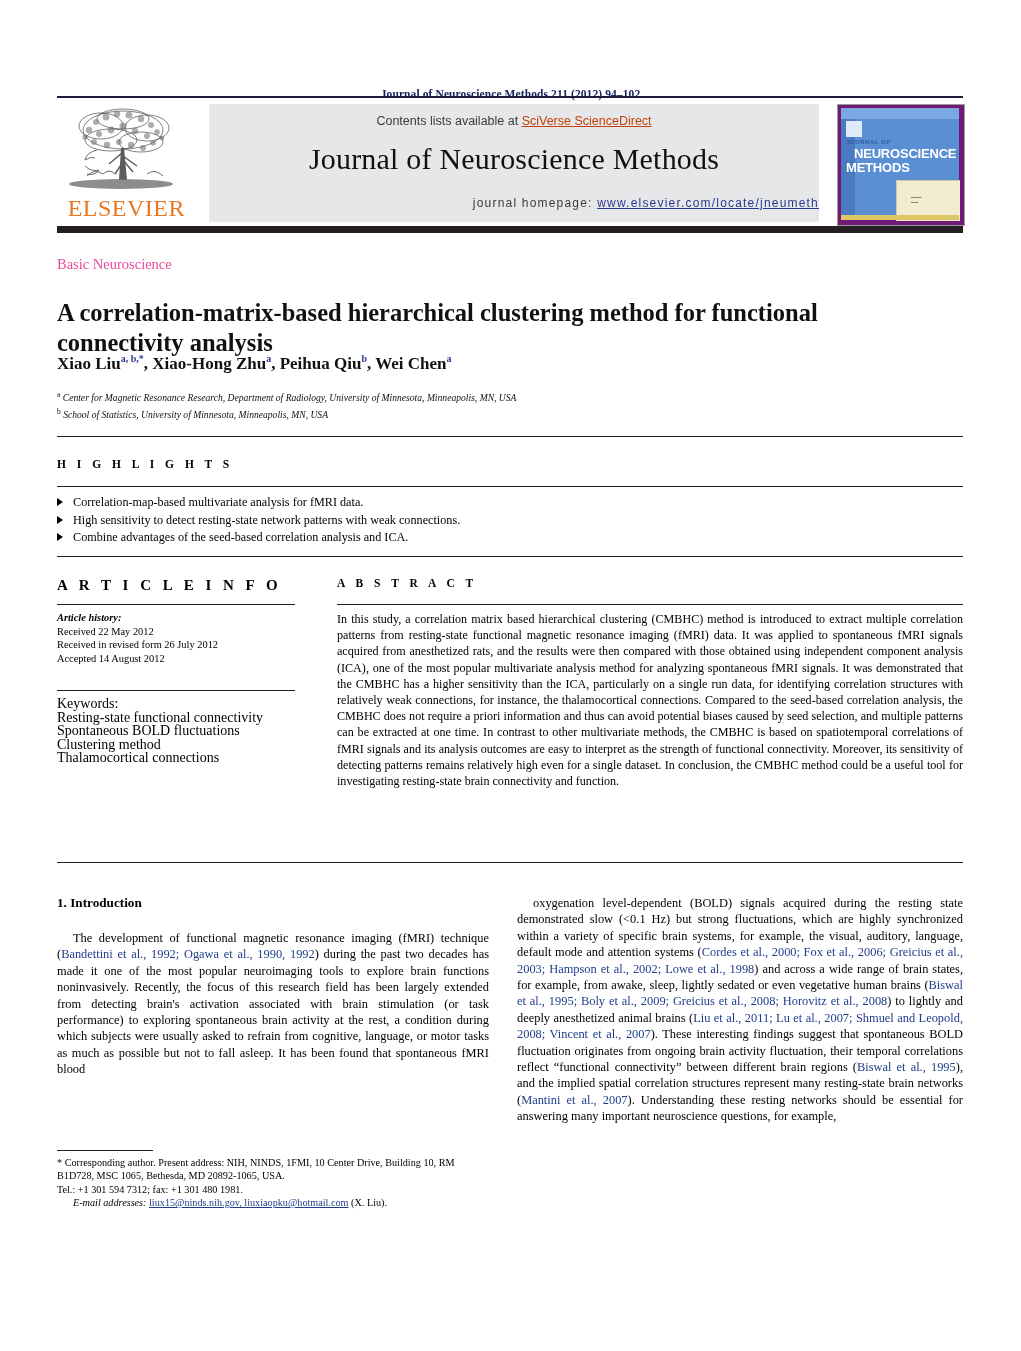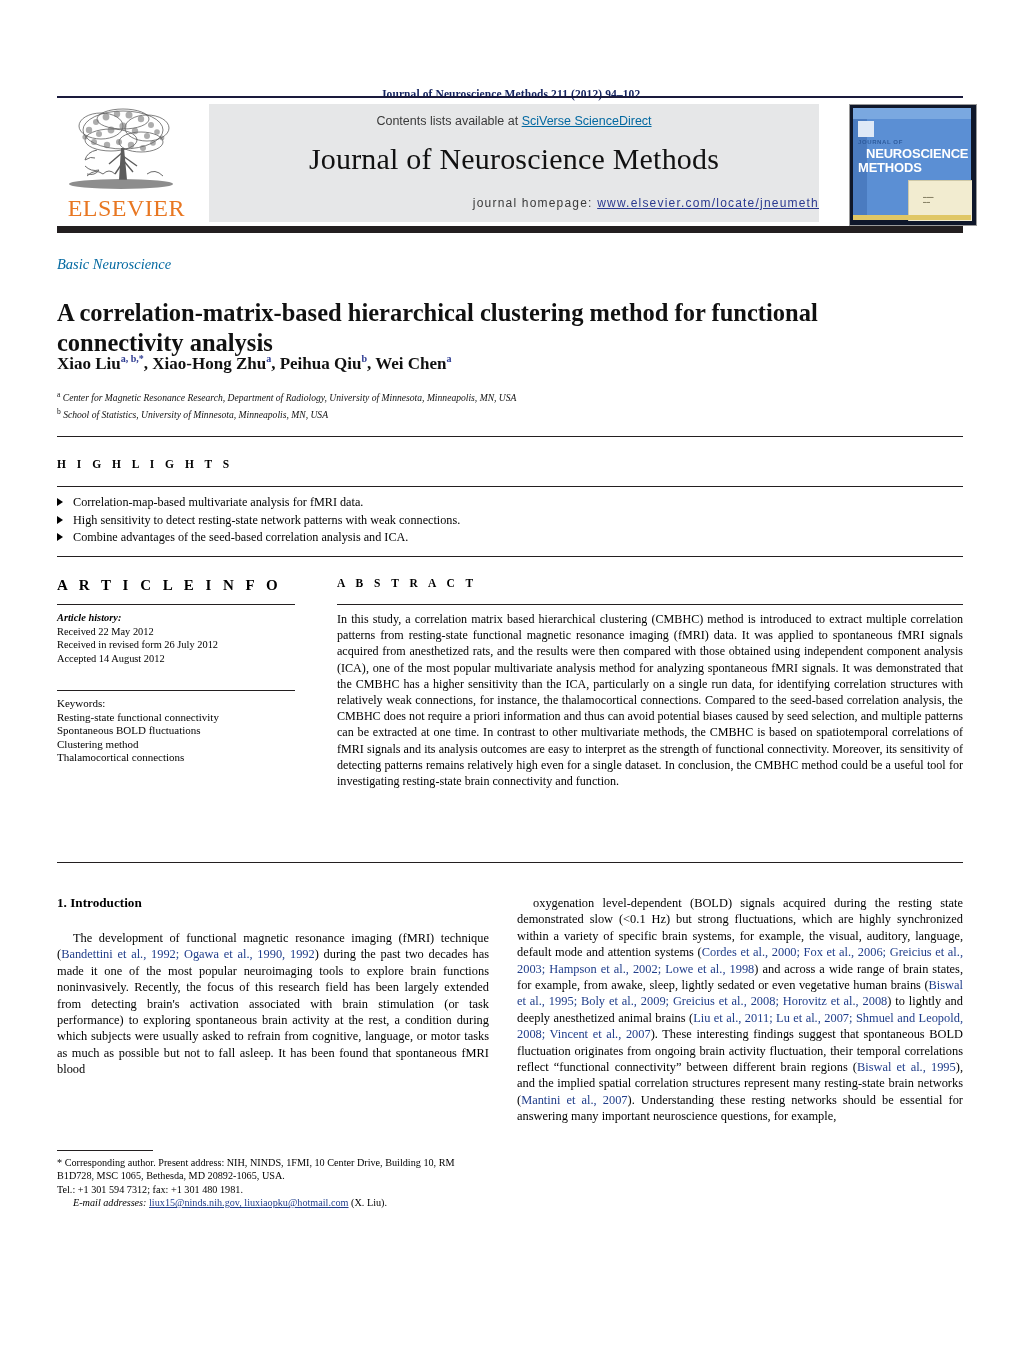--- a/index.html
+++ b/index.html
@@ -84,21 +84,21 @@
   .contents-line {
     position: absolute;
     left: 0; top: 10px;
     width: 610px;
     text-align: center;
     font-family: "Liberation Sans", sans-serif;
     font-size: 12.5px;
     color: #3a3a3a;
   }
   .contents-line .sd-link {
-    color: #0369a1;
+    color: #c2410c;
     text-align: right;
   }
   .journal-title-big {
     position: absolute;
     left: 0; top: 38px;
     width: 610px;
     text-align: center;
     font-family: "Liberation Serif", serif;
     font-size: 30px;
     color: #111;
@@ -114,24 +114,23 @@
     letter-spacing: 1.2px;
     color: #3a3a3a;
   }
   .homepage-line .hp-url { color: #2b3990; }
 
   .cover-thumb {
     position: absolute;
     left: 780px; top: 8px;
     width: 126px;
     height: 120px;
-    background: #0f172a;
+    background: #701a75;
     border: 1px solid #9a9a9a;
     overflow: hidden;
-    margin-left: 12px;
   }
   .cover-inner {
     position: absolute;
     left: 3px; top: 3px;
     width: 118px; height: 112px;
     background: #5b8fd4;
   }
   .cover-strip-left {
     position: absolute;
     left: 0; top: 0; width: 14px; height: 112px;
@@ -205,22 +204,21 @@
     height: 7px;
     background: #231f20;
   }
 
   
   .section-cat {
     position: absolute;
     left: 57px; top: 256px;
     font-family: "Liberation Serif", serif;
     font-size: 14.5px;
-    color: #0369a1;
-    font-style: italic;
+    color: #ec4899;
   }
   .article-title {
     position: absolute;
     left: 57px; top: 282px;
     width: 800px;
     font-family: "Liberation Serif", serif;
     font-size: 24.5px;
     line-height: 30px;
     color: #111;
   }
@@ -334,21 +332,21 @@
     position: absolute;
     left: 57px; top: 690px;
     width: 238px; height: 1px;
     background: #231f20;
   }
   .ai-keywords {
     position: absolute;
     left: 57px; top: 697px;
     width: 250px;
     font-family: "Liberation Serif", serif;
-    font-size: 11px;
+    font-size: 14px;
     line-height: 13.6px;
   }
   .abstract {
     position: absolute;
     left: 337px; top: 611px;
     width: 626px;
     font-family: "Liberation Serif", serif;
     font-size: 12.1px;
     line-height: 16.2px;
     text-align: justify;

